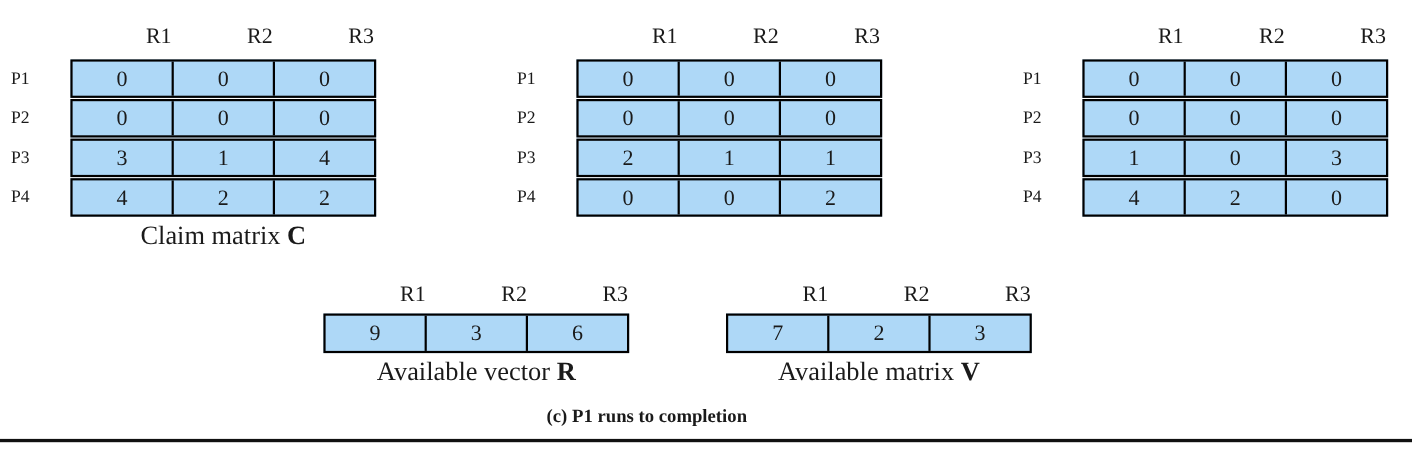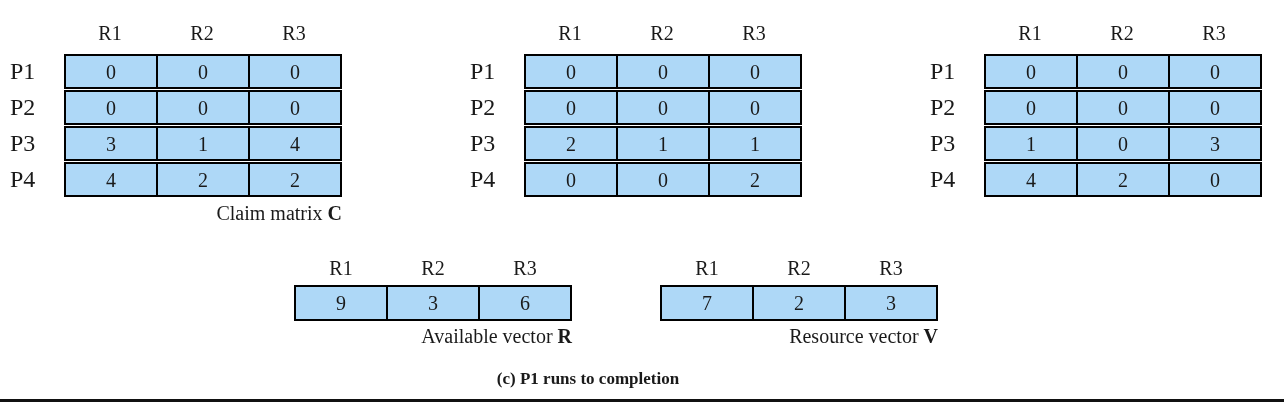--- a/index.html
+++ b/index.html
@@ -20,28 +20,28 @@
   }
   .matrix-block { width: 332px; }
   .col-headers {
     display: flex;
     margin-left: 54px;
     height: 26px;
     margin-bottom: 8px;
   }
   .col-headers .hdr {
     width: 92px;
-    text-align: center;
+    text-align: right;
     font-size: 20px;
     line-height: 26px;
   }
   .m-row { display: flex; margin-bottom: 1px; }
   .p-label {
     width: 54px;
-    font-size: 24px;
+    font-size: 16px;
     display: flex;
     align-items: center;
   }
   .row-box {
     display: flex;
     border: 2px solid #000;
     background: #aed8f7;
     height: 31px;
   }
   .cell {
@@ -49,22 +49,22 @@
     display: flex;
     align-items: center;
     justify-content: center;
     font-size: 20px;
     line-height: 1;
   }
   .cell + .cell { border-left: 2px solid #000; }
   .table-caption {
     margin-left: 54px;
     width: 278px;
-    text-align: right;
-    font-size: 20px;
+    text-align: center;
+    font-size: 24px;
     margin-top: 5px;
     white-space: nowrap;
   }
   .vector-section {
     position: absolute;
     top: 255px; left: 0;
     width: 100%;
     display: flex;
     justify-content: center;
     gap: 88px;
@@ -250,21 +250,21 @@
         <span class="hdr">R1</span>
         <span class="hdr">R2</span>
         <span class="hdr">R3</span>
       </div>
       <div class="v-row">
         <div class="cell">7</div>
         <div class="cell">2</div>
         <div class="cell">3</div>
       </div>
       <div class="table-caption">
-        <span>Resource vector </span><b>V</b>
+        <span>Available matrix </span><b>V</b>
       </div>
     </div>
 
   </div>
 
   <div class="bottom-caption">(c) P1 runs to completion</div>
 
   <div class="bottom-rule"></div>
 
 </div>

